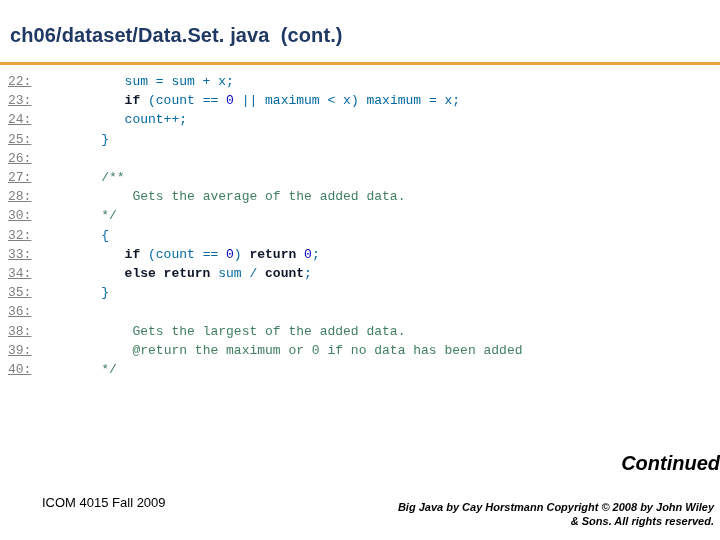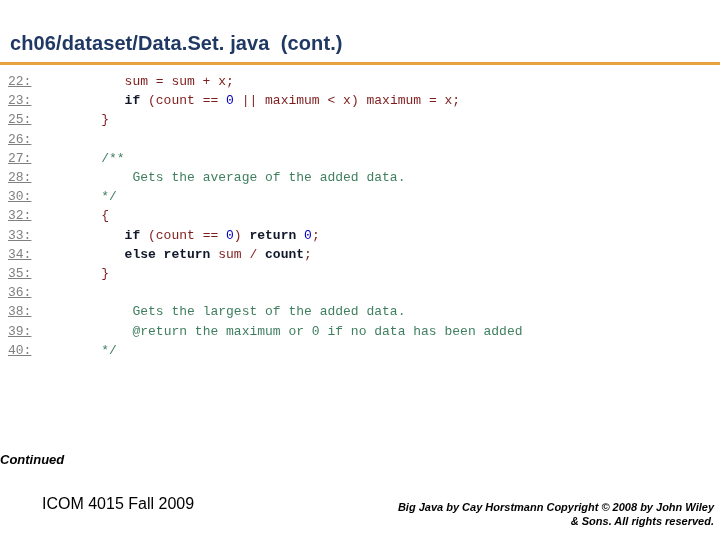--- a/index.html
+++ b/index.html
@@ -21,21 +21,20 @@
   }
   .slide-title {
     position: absolute;
     left: 10px;
     top: 24px;
     font-size: 20px;
     font-weight: bold;
     color: #1f3864;
     letter-spacing: 0.1px;
     white-space: pre;
-    margin-top: 8px;
   }
   .title-rule {
     position: absolute;
     left: 0;
     top: 62px;
     width: 720px;
     height: 3px;
     background: #e8a33d;
   }
   .code-area {
@@ -53,37 +52,37 @@
   }
   .ln {
     color: #808080;
     display: inline-block;
     width: 62px;
     text-decoration: underline;
   }
   .kw { color: #0f172a; font-weight: bold; }
   .cm { color: #3f7f5f; }
   .nm { color: #0000c0; }
-  .pl { color: #7f1d1d; }
+  .pl { color: #0369a1; }
   .continued {
     position: absolute;
     left: 0;
     top: 452px;
     width: 720px;
-    text-align: left;
-    font-size: 13px;
+    text-align: right;
+    font-size: 20px;
     font-weight: bold;
     font-style: italic;
     color: #000000;
   }
   .footer-left {
     position: absolute;
     left: 42px;
     top: 495px;
-    font-size: 16px;
+    font-size: 13px;
     color: #000000;
   }
   .footer-right {
     position: absolute;
     right: 6px;
     top: 500px;
     width: 340px;
     text-align: right;
     font-size: 11px;
     font-weight: bold;
@@ -96,20 +95,21 @@
 <body>
 
 <div class="slide">
 
   <div class="slide-title">ch06/dataset/Data.Set. java  (cont.)</div>
   <div class="title-rule"></div>
 
   <div class="code-area">
       <div class="code-line"><span class="ln">22:</span><span class="pl">       sum = sum + x;</span></div>
       <div class="code-line"><span class="ln">23:</span><span class="pl">       </span><span class="kw">if</span><span class="pl"> (count == </span><span class="nm">0</span><span class="pl"> || maximum </span><span class="pl">&lt;</span><span class="pl"> x) maximum = x;</span></div>
+      <div class="code-line"><span class="ln">24:</span><span class="pl">       count++;</span></div>
       <div class="code-line"><span class="ln">25:</span><span class="pl">    }</span></div>
       <div class="code-line"><span class="ln">26:</span><span class="pl"></span></div>
       <div class="code-line"><span class="ln">27:</span><span class="pl">    </span><span class="cm">/**</span></div>
       <div class="code-line"><span class="ln">28:</span><span class="pl">        </span><span class="cm">Gets the average of the added data.</span></div>
       <div class="code-line"><span class="ln">30:</span><span class="pl">    </span><span class="cm">*/</span></div>
       <div class="code-line"><span class="ln">32:</span><span class="pl">    {</span></div>
       <div class="code-line"><span class="ln">33:</span><span class="pl">       </span><span class="kw">if</span><span class="pl"> (count == </span><span class="nm">0</span><span class="pl">) </span><span class="kw">return</span><span class="pl"> </span><span class="nm">0</span><span class="pl">;</span></div>
       <div class="code-line"><span class="ln">34:</span><span class="pl">       </span><span class="kw">else return</span><span class="pl"> sum / </span><span class="kw">count</span><span class="pl">;</span></div>
       <div class="code-line"><span class="ln">35:</span><span class="pl">    }</span></div>
       <div class="code-line"><span class="ln">36:</span><span class="pl"></span></div>

